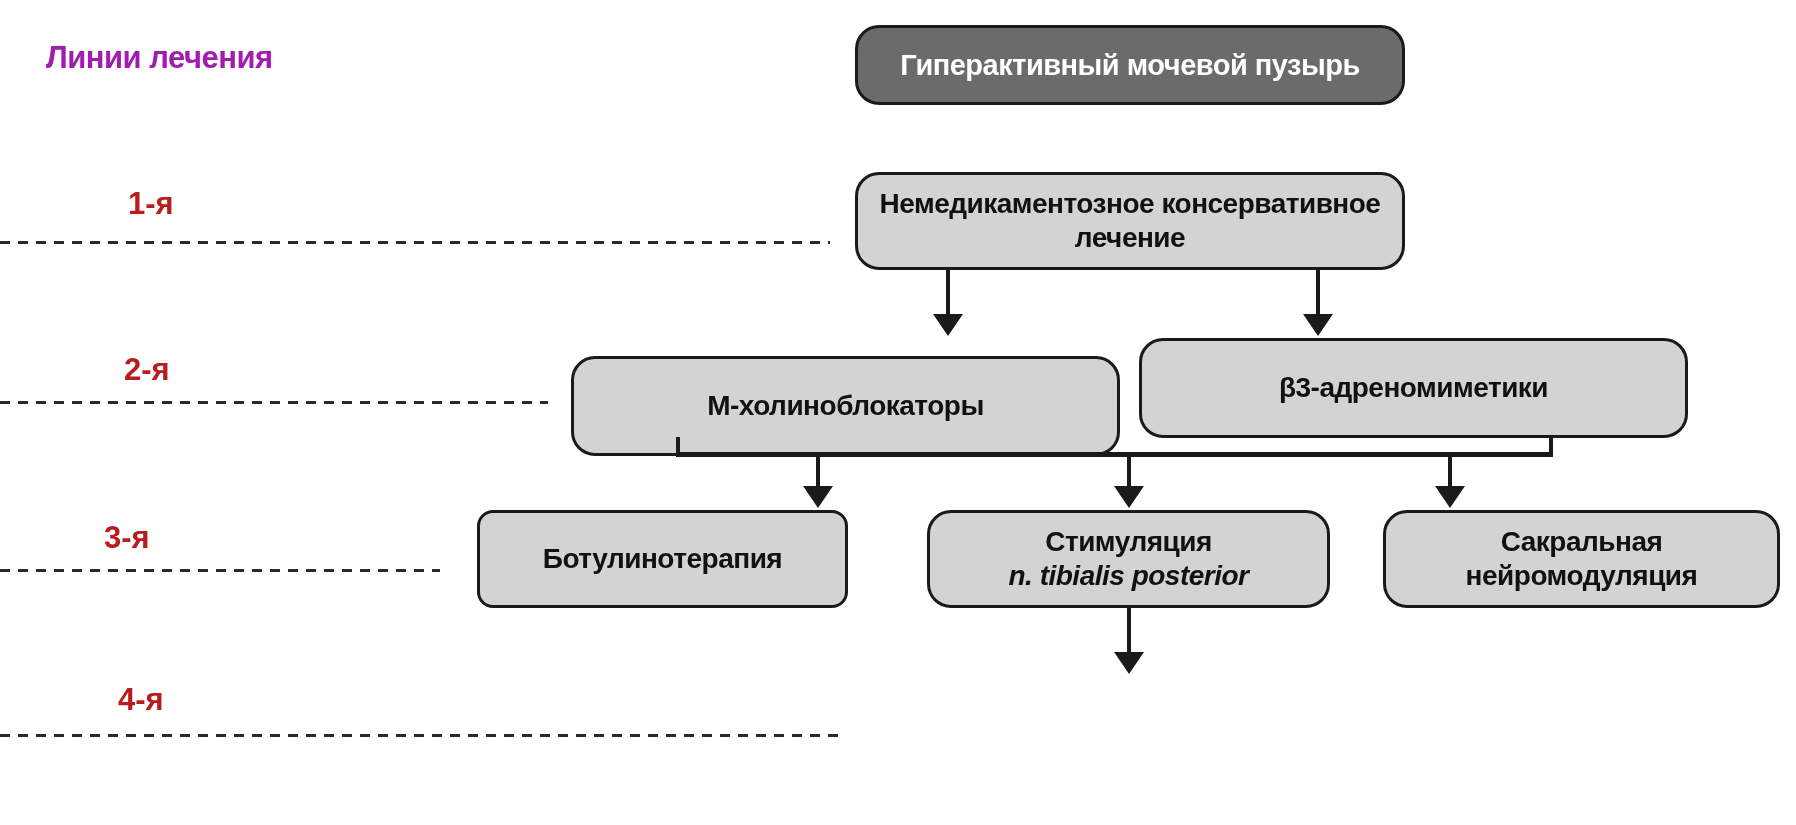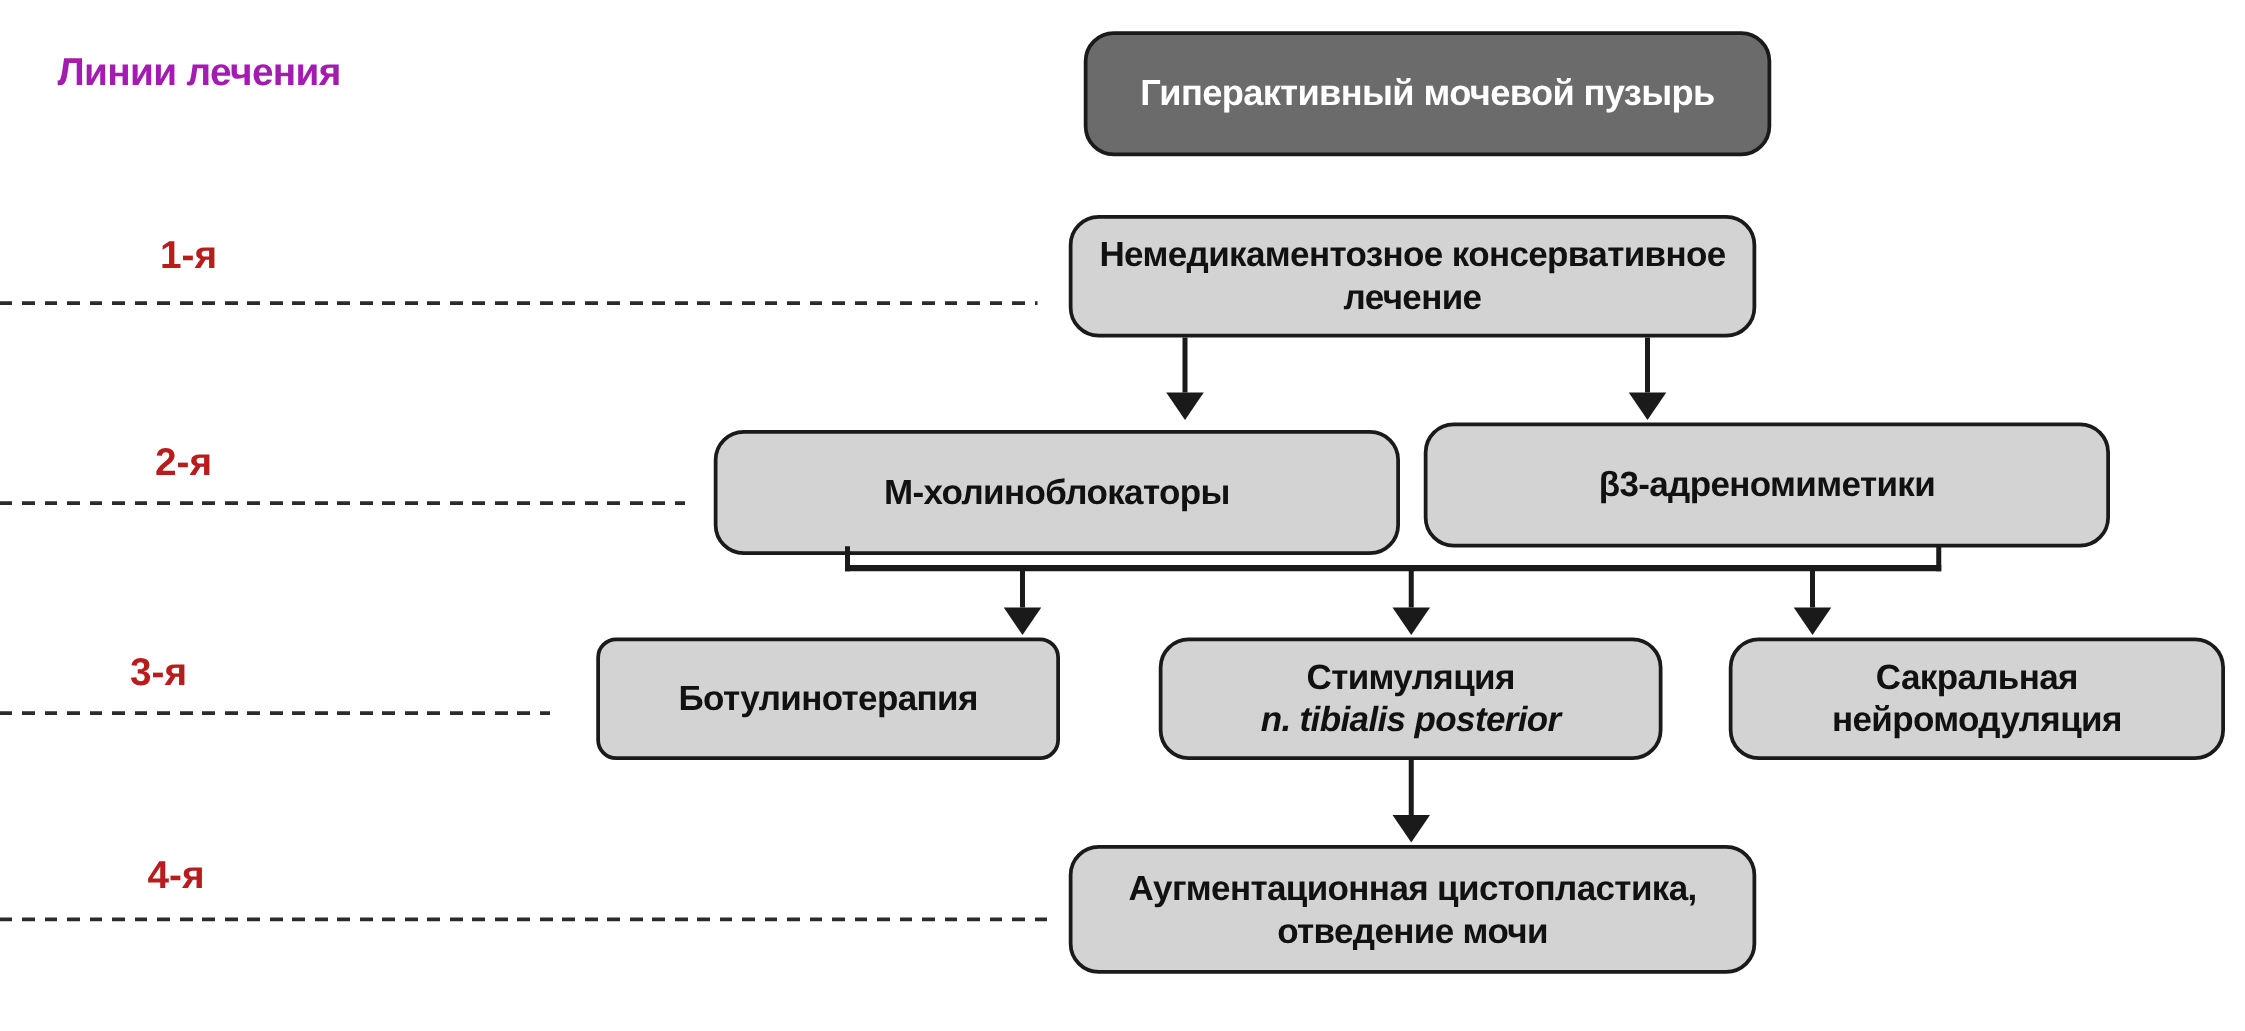--- a/index.html
+++ b/index.html
@@ -73,39 +73,39 @@
   <div class="line-label" style="left:128px; top:186px;">1-я</div>
   <div class="line-label" style="left:124px; top:352px;">2-я</div>
   <div class="line-label" style="left:104px; top:520px;">3-я</div>
   <div class="line-label" style="left:118px; top:682px;">4-я</div>
 
   <div class="dash-line" style="left:0; top:241px; width:830px;"></div>
   <div class="dash-line" style="left:0; top:401px; width:548px;"></div>
   <div class="dash-line" style="left:0; top:569px; width:440px;"></div>
   <div class="dash-line" style="left:0; top:734px; width:838px;"></div>
 
-  <div class="node root" style="left:855px; top:25px; width:550px; height:100px;margin-left:12px;">
+  <div class="node root" style="left:855px; top:25px; width:550px; height:80px;">
     <div>Гиперактивный мочевой пузырь</div>
   </div>
 
   <div class="node" style="left:855px; top:172px; width:550px; height:98px;">
     <div>Немедикаментозное консервативное</div>
     <div>лечение</div>
   </div>
 
   <div class="arrow" style="left:933px; top:270px; height:66px;">
     <div class="shaft"></div>
     <div class="head"></div>
   </div>
   <div class="arrow" style="left:1303px; top:270px; height:66px;">
     <div class="shaft"></div>
     <div class="head"></div>
   </div>
 
-  <div class="node" style="left:571px; top:344px; width:549px; height:100px;">
+  <div class="node" style="left:571px; top:356px; width:549px; height:100px;">
     <div>М-холиноблокаторы</div>
   </div>
   <div class="node" style="left:1139px; top:338px; width:549px; height:100px;">
     <div>β3-адреномиметики</div>
   </div>
 
   <div class="stub" style="left:676px; top:437px; height:20px;"></div>
   <div class="stub" style="left:1549px; top:437px; height:20px;"></div>
   <div class="hbar" style="left:676px; top:452px; width:877px;"></div>
 
@@ -132,18 +132,14 @@
   <div class="node" style="left:1383px; top:510px; width:397px; height:98px;">
     <div>Сакральная</div>
     <div>нейромодуляция</div>
   </div>
 
   <div class="arrow" style="left:1114px; top:608px; height:66px;">
     <div class="shaft"></div>
     <div class="head"></div>
   </div>
 
-  <div class="node" style="left:855px; top:676px; width:550px; height:103px;">
-    <div>Аугментационная цистопластика,</div>
-    <div>отведение мочи</div>
-  </div>
 
 </div>
 
 </body></html>

